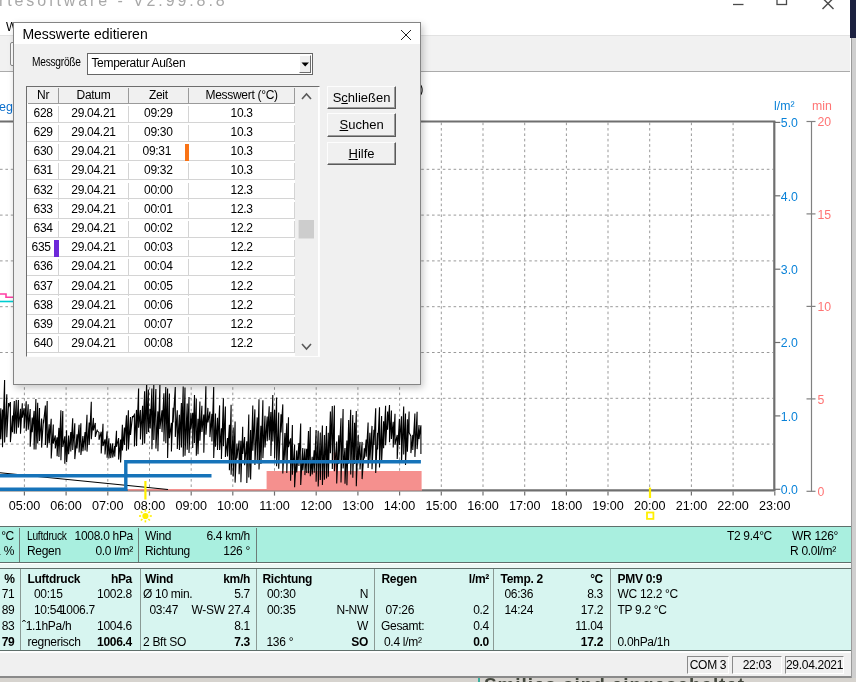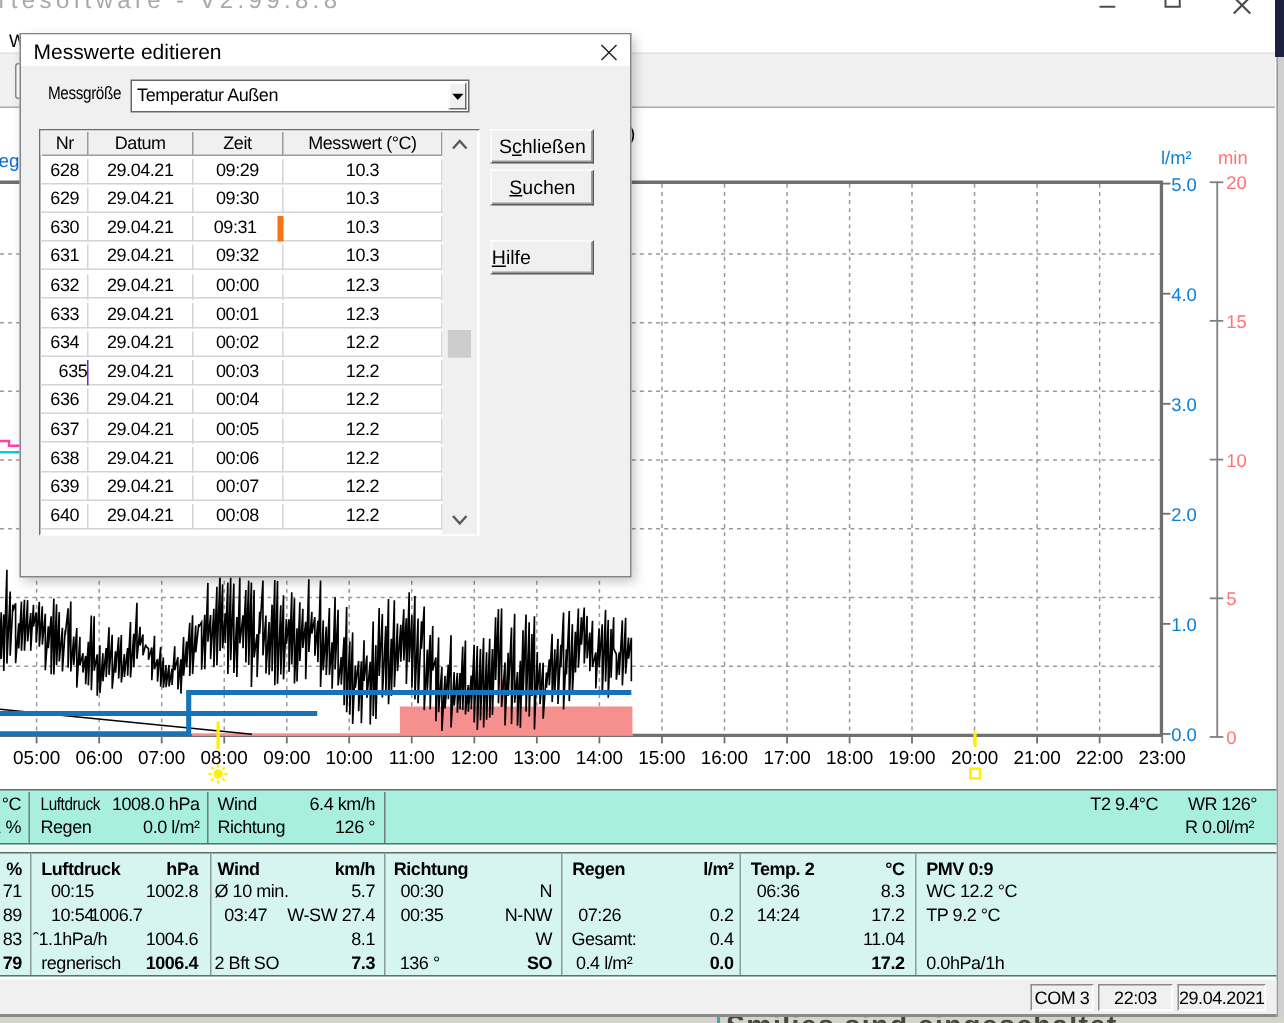--- a/index.html
+++ b/index.html
@@ -275,21 +275,21 @@
       <div class="abs t13" style="left:14.2px;top:179.2px;width:31.099999999999998px;text-align:center;border-right:1px solid #d4d4d4;height:17.2px">633</div>
       <div class="abs t13" style="left:45.3px;top:179.2px;width:69.60000000000001px;text-align:center;border-right:1px solid #d4d4d4;height:17.2px">29.04.21</div>
       <div class="abs t13" style="left:114.9px;top:179.2px;width:60.0px;text-align:center;border-right:1px solid #d4d4d4;height:17.2px">00:01</div>
       <div class="abs t13" style="left:174.9px;top:179.2px;width:106.70000000000002px;text-align:center;border-right:1px solid #d4d4d4;height:17.2px">12.3</div>
       <div class="abs" style="left:13.2px;top:196.2px;width:268.4px;height:19.2px;border-bottom:1px solid #d4d4d4"></div>
       <div class="abs t13" style="left:14.2px;top:198.4px;width:31.099999999999998px;text-align:center;border-right:1px solid #d4d4d4;height:17.2px">634</div>
       <div class="abs t13" style="left:45.3px;top:198.4px;width:69.60000000000001px;text-align:center;border-right:1px solid #d4d4d4;height:17.2px">29.04.21</div>
       <div class="abs t13" style="left:114.9px;top:198.4px;width:60.0px;text-align:center;border-right:1px solid #d4d4d4;height:17.2px">00:02</div>
       <div class="abs t13" style="left:174.9px;top:198.4px;width:106.70000000000002px;text-align:center;border-right:1px solid #d4d4d4;height:17.2px">12.2</div>
       <div class="abs" style="left:13.2px;top:215.4px;width:268.4px;height:19.2px;border-bottom:1px solid #d4d4d4"></div>
-      <div class="abs t13" style="left:14.2px;top:217.6px;width:31.099999999999998px;text-align:right;border-right:1px solid #6d28d9;height:17.2px">635</div>
+      <div class="abs t13" style="left:14.2px;top:217.6px;width:31.099999999999998px;text-align:center;border-right:5px solid #6d28d9;height:17.2px">635</div>
       <div class="abs t13" style="left:45.3px;top:217.6px;width:69.60000000000001px;text-align:center;border-right:1px solid #d4d4d4;height:17.2px">29.04.21</div>
       <div class="abs t13" style="left:114.9px;top:217.6px;width:60.0px;text-align:center;border-right:1px solid #d4d4d4;height:17.2px">00:03</div>
       <div class="abs t13" style="left:174.9px;top:217.6px;width:106.70000000000002px;text-align:center;border-right:1px solid #d4d4d4;height:17.2px">12.2</div>
       <div class="abs" style="left:13.2px;top:234.6px;width:268.4px;height:19.2px;border-bottom:1px solid #d4d4d4"></div>
       <div class="abs t13" style="left:14.2px;top:236.8px;width:31.099999999999998px;text-align:center;border-right:1px solid #d4d4d4;height:17.2px">636</div>
       <div class="abs t13" style="left:45.3px;top:236.8px;width:69.60000000000001px;text-align:center;border-right:1px solid #d4d4d4;height:17.2px">29.04.21</div>
       <div class="abs t13" style="left:114.9px;top:236.8px;width:60.0px;text-align:center;border-right:1px solid #d4d4d4;height:17.2px">00:04</div>
       <div class="abs t13" style="left:174.9px;top:236.8px;width:106.70000000000002px;text-align:center;border-right:1px solid #d4d4d4;height:17.2px">12.2</div>
       <div class="abs" style="left:13.2px;top:253.8px;width:268.4px;height:19.2px;border-bottom:1px solid #d4d4d4"></div>
       <div class="abs t13" style="left:14.2px;top:256.0px;width:31.099999999999998px;text-align:center;border-right:1px solid #d4d4d4;height:17.2px">637</div>
@@ -312,14 +312,14 @@
       <div class="abs t13" style="left:114.9px;top:313.6px;width:60.0px;text-align:center;border-right:1px solid #d4d4d4;height:17.2px">00:08</div>
       <div class="abs t13" style="left:174.9px;top:313.6px;width:106.70000000000002px;text-align:center;border-right:1px solid #d4d4d4;height:17.2px">12.2</div>
       <div class="abs" style="left:281.6px;top:64.8px;width:22.6px;height:268.4px;background:#f0f0f0"></div>
       <svg class="abs" style="left:281.6px;top:64.8px" width="23" height="269">
         <polyline points="7,12 11.5,7 16,12" fill="none" stroke="#5a5a5a" stroke-width="1.6"></polyline>
         <polyline points="7,257 11.5,262 16,257" fill="none" stroke="#5a5a5a" stroke-width="1.6"></polyline>
         <rect x="3.6" y="133" width="15.4" height="18.5" fill="#cdcdcd"></rect>
       </svg>
       <div class="abs" style="left:313px;top:63.3px;width:69.4px;height:23.4px;background:#f0f0f0;border:1.2px solid;border-color:#fdfdfd #5a5a5a #5a5a5a #fdfdfd;box-shadow:inset -1px -1px 0 #9a9a9a;text-align:center;font-size:13px;line-height:22px">S<u>c</u>hließen</div>
       <div class="abs" style="left:313px;top:90.9px;width:69.4px;height:23.4px;background:#f0f0f0;border:1.2px solid;border-color:#fdfdfd #5a5a5a #5a5a5a #fdfdfd;box-shadow:inset -1px -1px 0 #9a9a9a;text-align:center;font-size:13px;line-height:22px"><u>S</u>uchen</div>
-      <div class="abs" style="left:313px;top:137px;width:69.4px;height:23.4px;background:#f0f0f0;border:1.2px solid;border-color:#fdfdfd #5a5a5a #5a5a5a #fdfdfd;box-shadow:inset -1px -1px 0 #9a9a9a;font-size:13px;line-height:22px"><u>H</u>ilfe</div>
+      <div class="abs" style="left:313px;top:119px;width:69.4px;height:23.4px;background:#f0f0f0;border:1.2px solid;border-color:#fdfdfd #5a5a5a #5a5a5a #fdfdfd;box-shadow:inset -1px -1px 0 #9a9a9a;text-align:center;font-size:13px;line-height:22px"><u>H</u>ilfe</div>
     </div>
   </div>
 </body></html>

